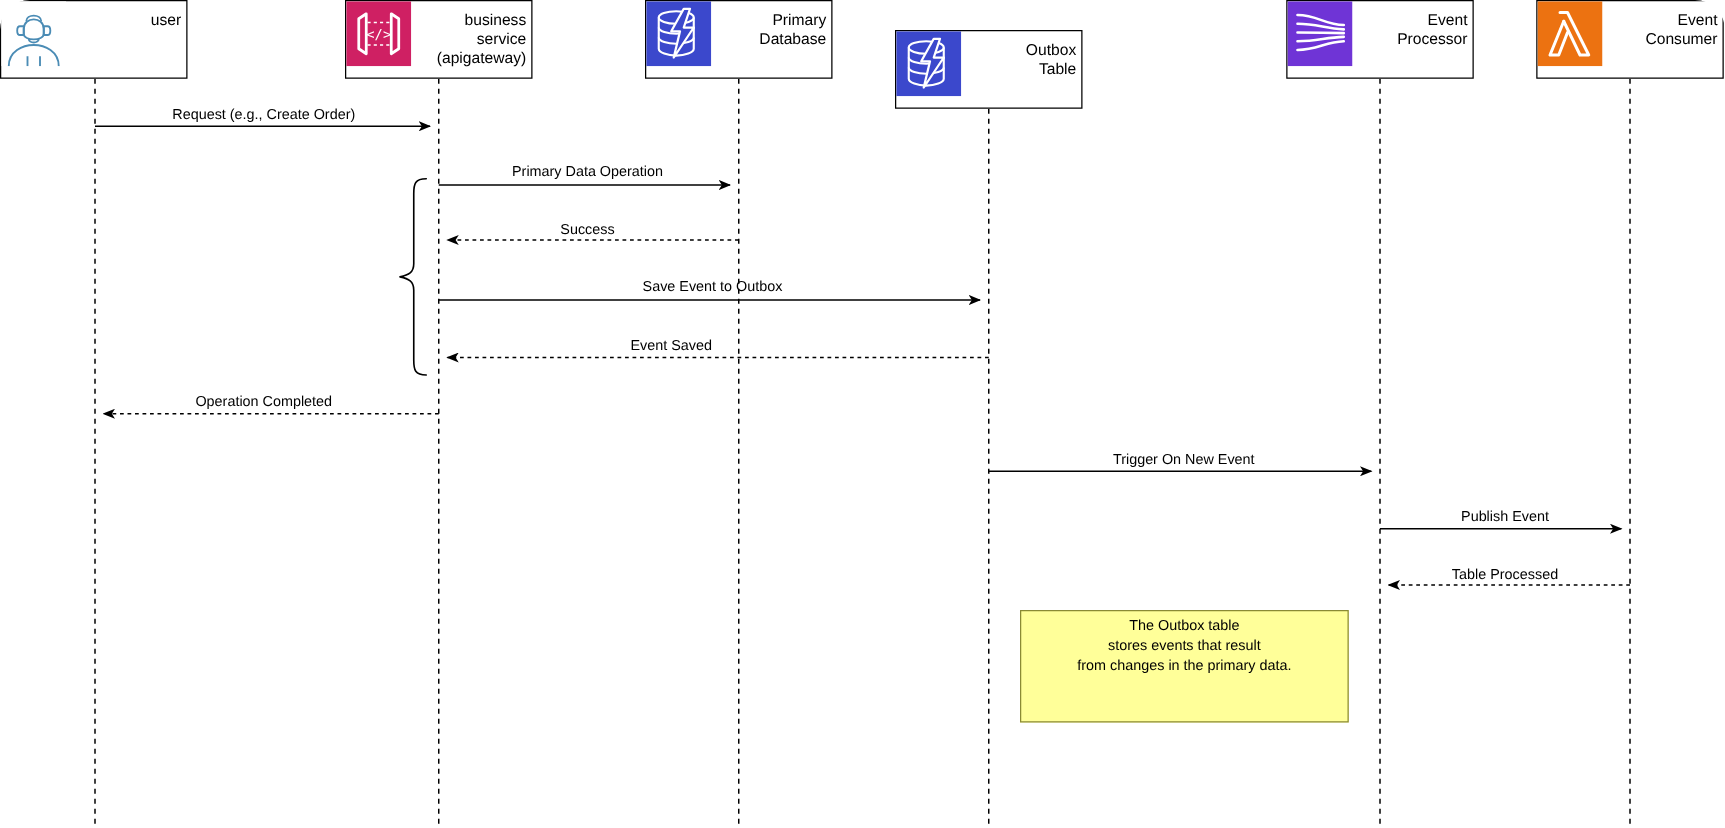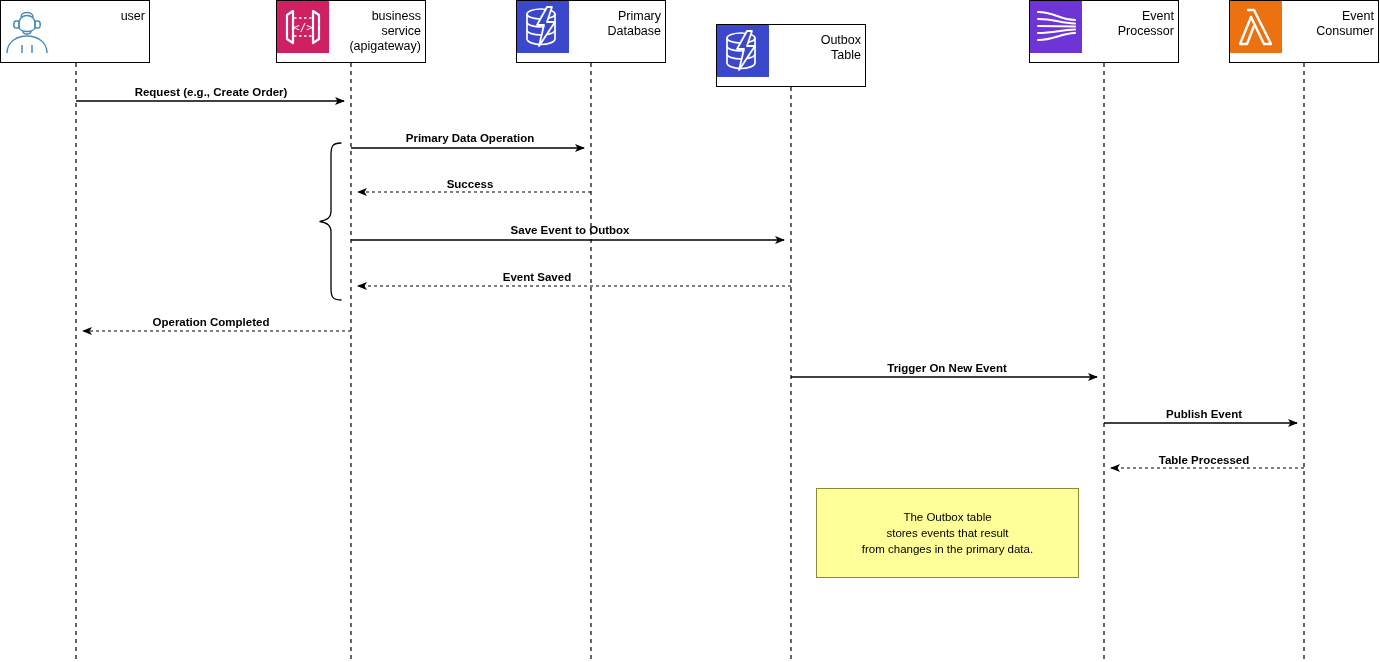--- a/index.html
+++ b/index.html
@@ -10,20 +10,21 @@
   body {
     font-family: "Liberation Sans", sans-serif;
     -webkit-font-smoothing: antialiased;
   }
   #diagram {
     position: relative;
     width: 1380px;
     height: 662px;
     background: #ffffff;
     overflow: hidden;
+    border-radius: 24px;
   }
   #diagram svg.layer {
     position: absolute;
     left: 0;
     top: 0;
     width: 1380px;
     height: 662px;
     pointer-events: none;
   }
   
@@ -59,30 +60,29 @@
     white-space: pre-line;
   }
   
   .msg-label {
     position: absolute;
     font-size: 11.5px;
     line-height: 13px;
     color: #000000;
     white-space: nowrap;
     transform: translateX(-50%);
-    font-weight: bold;
   }
   
   .note {
     position: absolute;
     box-sizing: border-box;
     border: 1px solid #8a8a34;
     background: #ffff99;
     display: flex;
-    align-items: center;
+    align-items: flex-start;
     justify-content: center;
     text-align: center;
     font-size: 11.5px;
     line-height: 16px;
     color: #000000;
     white-space: pre-line;
     padding: 4px 6px;
   }
 </style>
 </head>

